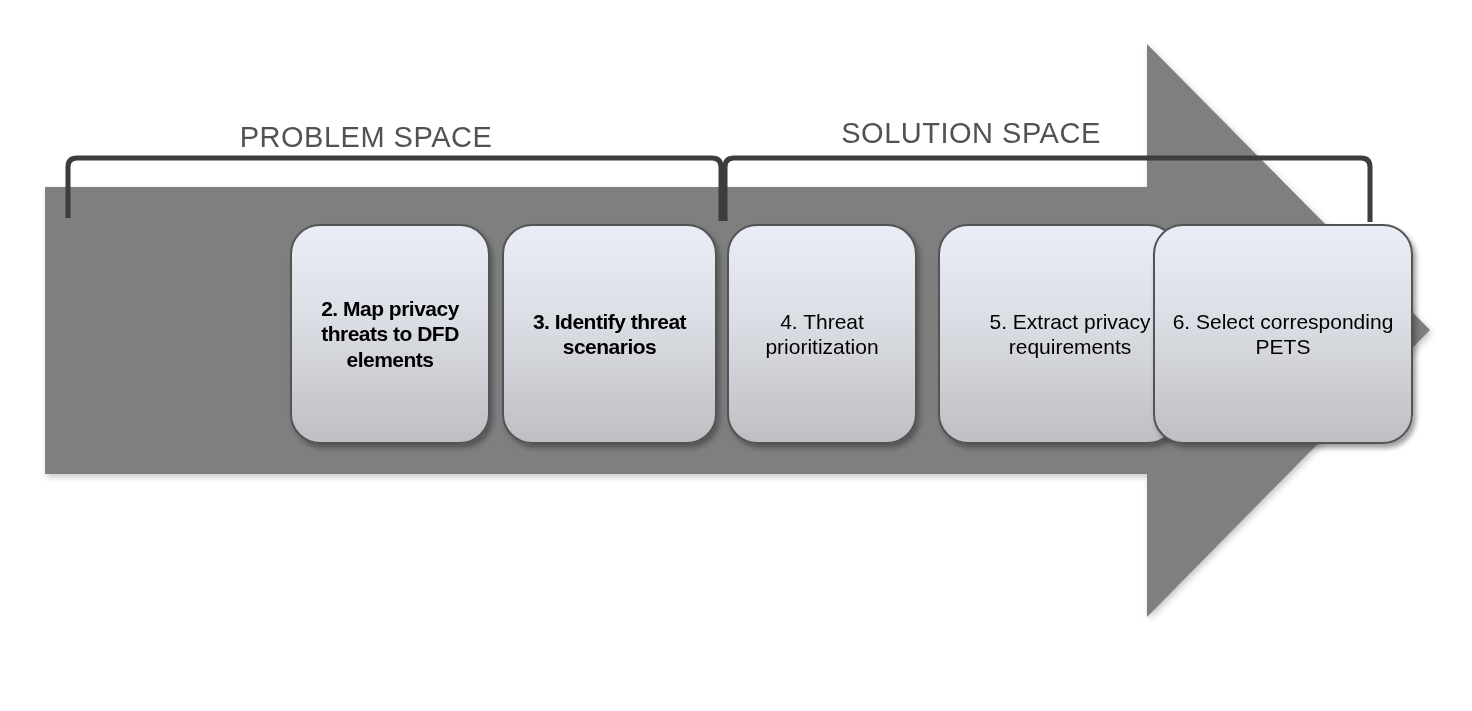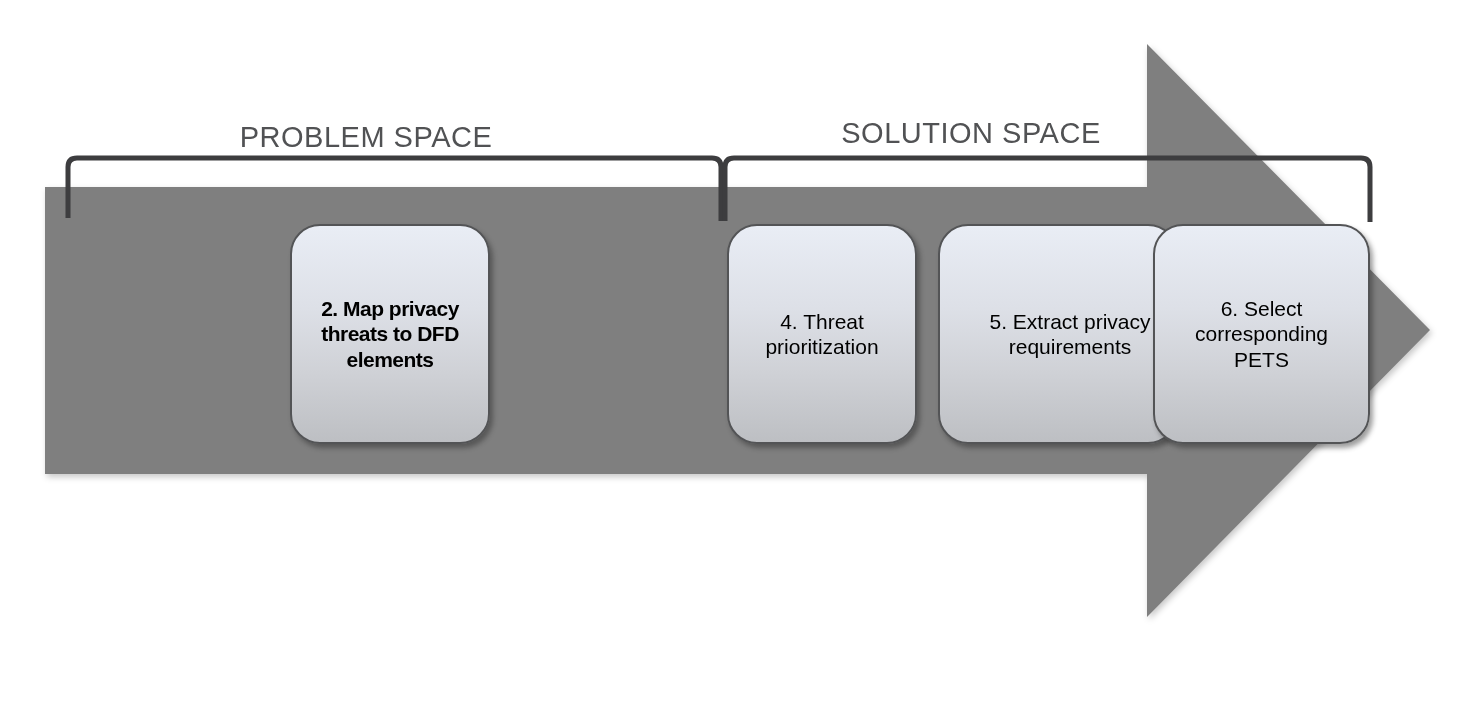--- a/index.html
+++ b/index.html
@@ -60,21 +60,21 @@
     font-size: 21px;
     line-height: 1.2;
     color: #000000;
   }
   .step-box.bold { font-weight: bold; letter-spacing: -0.5px; }
   .b1 { left: 72px;   width: 206px; }
   .b2 { left: 290px;  width: 200px; }
   .b3 { left: 502px;  width: 215px; }
   .b4 { left: 727px;  width: 190px; }
   .b5 { left: 938px;  width: 240px; padding-left: 36px; }
-  .b6 { left: 1153px; width: 217px; }
+  .b6 { left: 1153px; width: 260px; }
 </style>
 </head>
 <body>
 
 <div class="canvas">
 
   <svg class="arrow-svg" viewBox="0 0 1472 711" xmlns="http://www.w3.org/2000/svg">
 
     <path class="arrow-shape" d="M45,187 L1147,187 L1147,44 L1430,330 L1147,617 L1147,474 L45,474 Z"></path>
 
@@ -83,20 +83,21 @@
     <path class="bracket" d="M725,221 L725,167 Q725,158 734,158 L1361,158 Q1370,158 1370,167 L1370,222"></path>
   </svg>
 
   <div class="space-label problem">PROBLEM SPACE</div>
 
   <div class="space-label solution">SOLUTION SPACE</div>
 
 
   <div class="step-box bold b2">2. Map privacy threats to DFD elements</div>
 
+  <div class="step-box bold b3">3. Identify threat scenarios</div>
 
   <div class="step-box b4">4. Threat prioritization</div>
 
   <div class="step-box b5">5. Extract privacy requirements</div>
 
   <div class="step-box b6">6. Select corresponding PETS</div>
 
 </div>
 
 </body></html>

